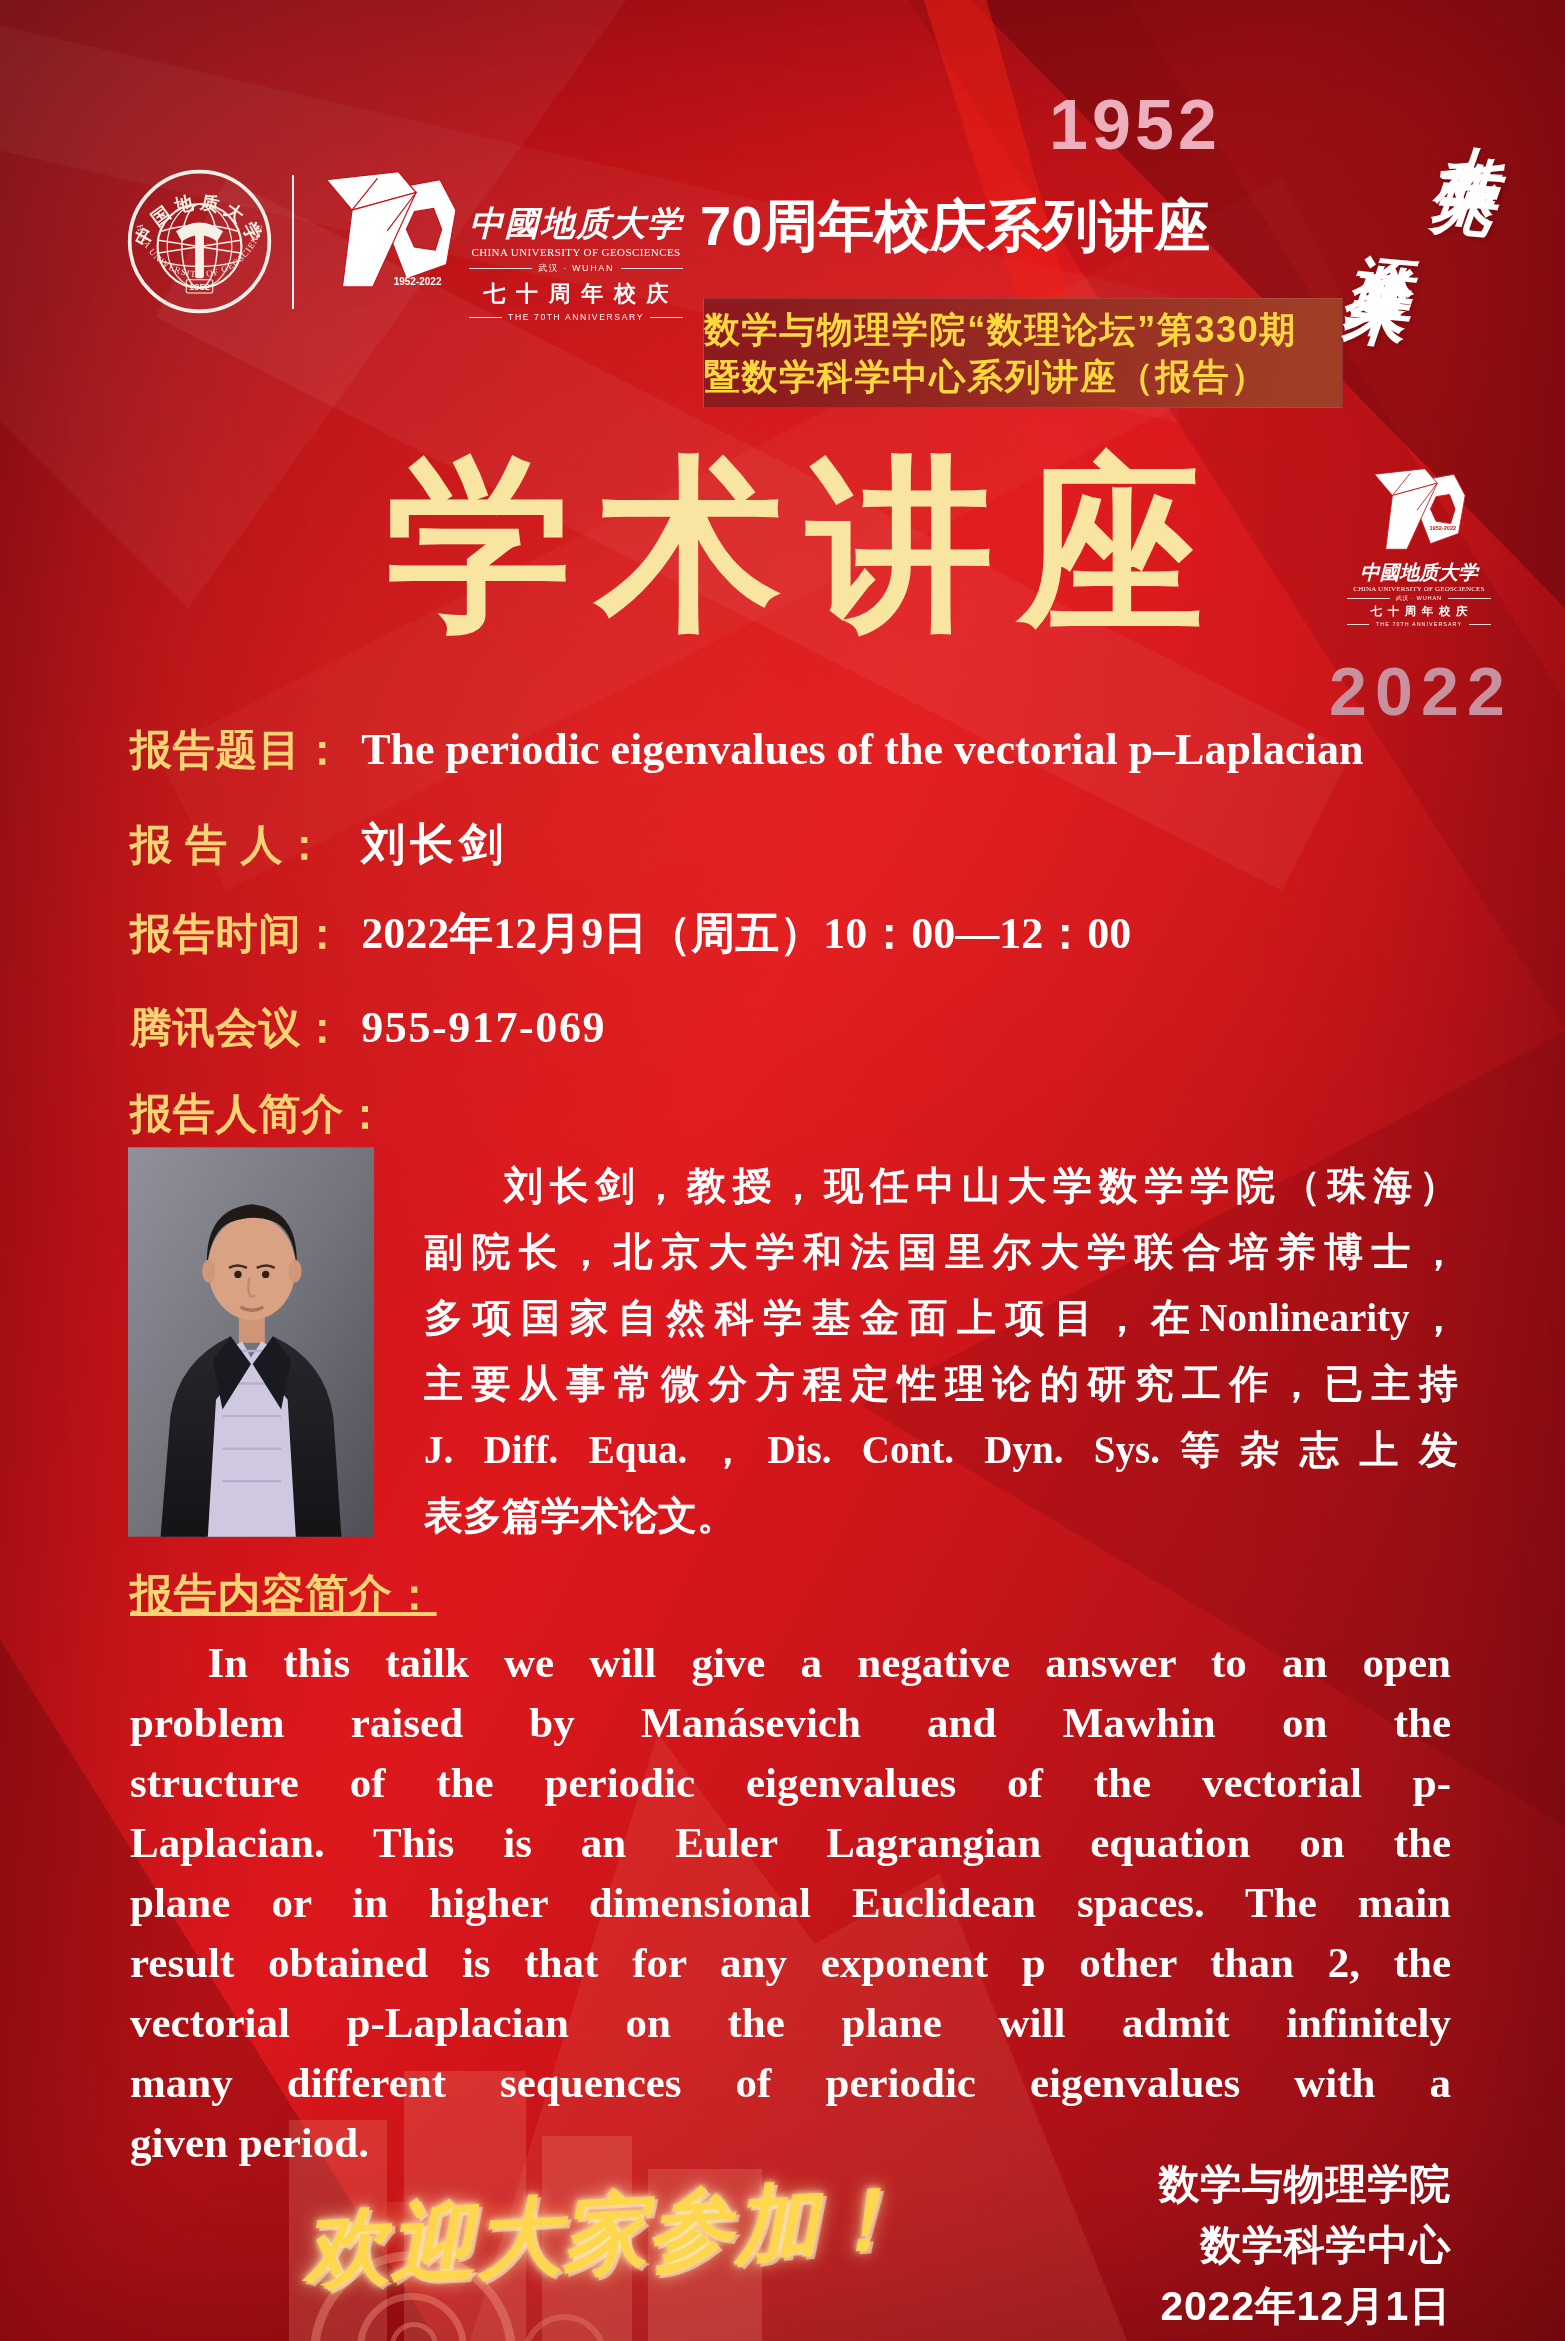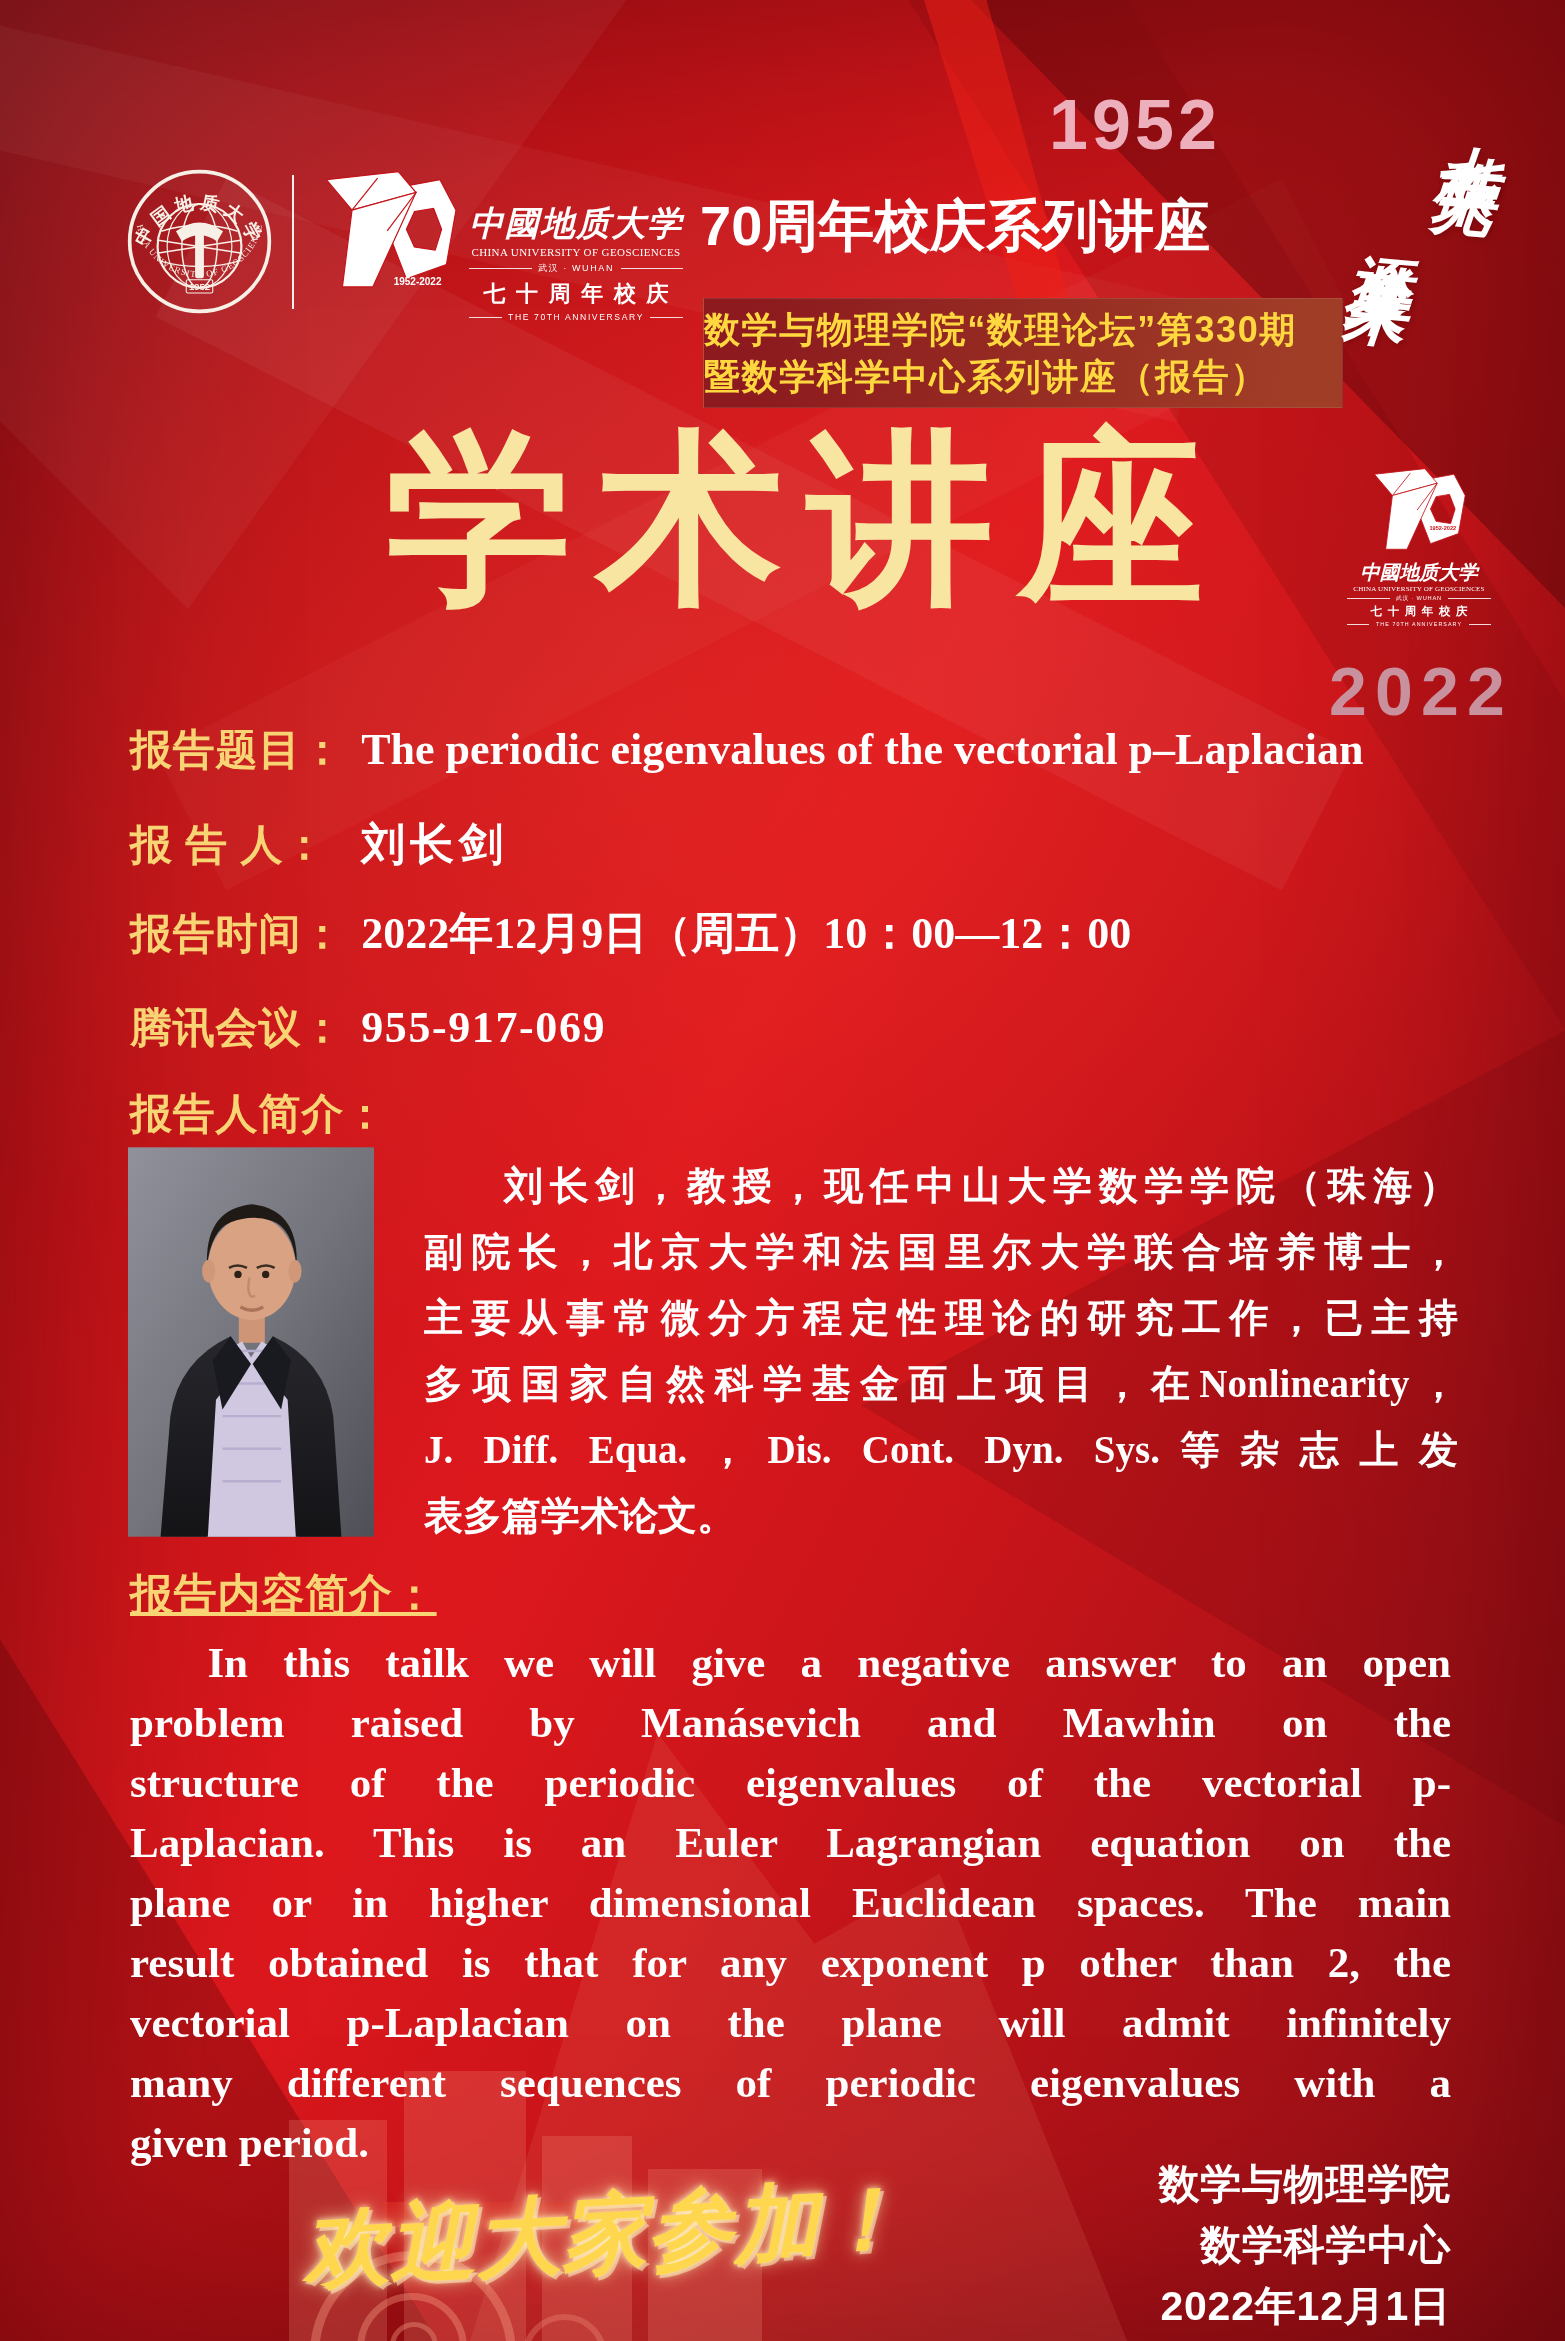--- a/index.html
+++ b/index.html
@@ -50,22 +50,22 @@
   .year-1952{position:absolute;left:1049px;top:85px;font-size:70px;font-weight:bold;letter-spacing:4.1px;color:#eeafbc;}
   .series-title{position:absolute;left:700px;top:189px;width:652px;font-size:56px;font-weight:900;color:#fff;letter-spacing:0;white-space:nowrap;}
   .badge{position:absolute;left:703px;top:298px;width:638px;height:108px;
     background:linear-gradient(100deg,#8c1a1e 8%,#a03d27 92%);border:0.8px solid rgba(255,255,255,.10);
     display:flex;flex-direction:column;justify-content:center;align-items:flex-start;gap:3.3px;}
   .badge div{font-size:36px;font-weight:bold;color:#ffd73f;letter-spacing:1.6px;line-height:1.2;}
   .motto{position:absolute;writing-mode:vertical-rl;font-weight:bold;font-style:italic;color:#fff;
     font-size:62px;letter-spacing:9.8px;transform:rotate(5deg);text-shadow:1.6px 1.6px 4.9px rgba(90,0,5,.4);}
   .motto-right{left:1429px;top:95px;}
   .motto-left{left:1341px;top:205px;}
-  .main-title{position:absolute;left:326px;top:426px;width:938px;margin:0;text-align:center;
-    font-size:186px;line-height:1.02;font-weight:900;color:#f8e5a2;letter-spacing:24.5px;text-indent:24.5px;font-family:Liberation Serif, serif;}
+  .main-title{position:absolute;left:326px;top:450px;width:938px;margin:0;text-align:center;
+    font-size:186px;line-height:1.02;font-weight:900;color:#f8e5a2;letter-spacing:24.5px;text-indent:24.5px;}
   .small-logo{position:absolute;left:1347px;top:466px;width:144px;text-align:center;}
   .small-logo svg{width:98px;height:96px;display:block;margin:0 auto;}
   .sl-cn{font-size:19.6px;font-weight:bold;font-style:italic;line-height:1.1;}
   .sl-en{font-family:"Liberation Serif",serif;font-size:7px;letter-spacing:0.2px;margin-top:1.6px;}
   .sl-city{font-size:5.7px;margin-top:1.6px;letter-spacing:0.8px;}
   .sl-ann{font-size:11.4px;font-weight:bold;letter-spacing:5.7px;margin-top:1.6px;text-indent:5.7px;}
   .sl-anne{font-size:5.3px;letter-spacing:1.1px;margin-top:1.6px;}
   .year-2022{position:absolute;left:1329px;top:652px;font-size:68px;font-weight:bold;letter-spacing:8.2px;color:#c9909d;}
 
   
@@ -263,22 +263,22 @@
       <circle cx="135" cy="156" r="4.5" fill="#2b2119"></circle>
       <circle cx="169" cy="156" r="4.5" fill="#2b2119"></circle>
       <path d="M149,160 Q146,176 150,182 Q152,185 156,182" stroke="#c08b6c" stroke-width="3" fill="none"></path>
       <path d="M138,196 Q152,204 166,196" stroke="#a9745a" stroke-width="4" fill="none"></path>
     </svg>
   </div>
 
   <div class="bio">
     <div class="bio-line first">刘长剑，教授，现任中山大学数学学院（珠海）</div>
     <div class="bio-line">副院长，北京大学和法国里尔大学联合培养博士，</div>
+    <div class="bio-line">多项国家自然科学基金面上项目，在Nonlinearity，</div>
     <div class="bio-line">主要从事常微分方程定性理论的研究工作，已主持</div>
-    <div class="bio-line">多项国家自然科学基金面上项目，在Nonlinearity，</div>
     <div class="bio-line">J. Diff. Equa.，Dis. Cont. Dyn. Sys.等杂志上发</div>
     <div class="bio-line last">表多篇学术论文。</div>
   </div>
 
   <div class="section-label row-abslabel">报告内容简介：</div>
 
   <div class="abstract">
     <div class="abs-line first">In this tailk we will give a negative answer to  an open</div>
     <div class="abs-line">problem raised by Manásevich and Mawhin on the</div>
     <div class="abs-line">structure of the periodic eigenvalues of the vectorial p-</div>

